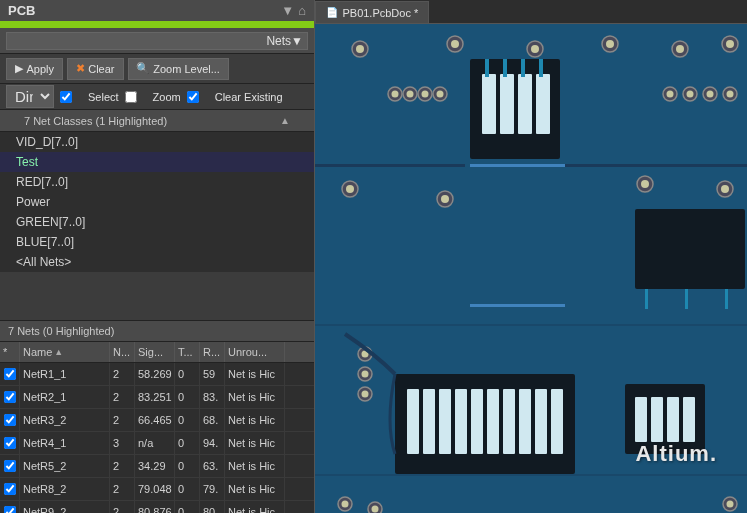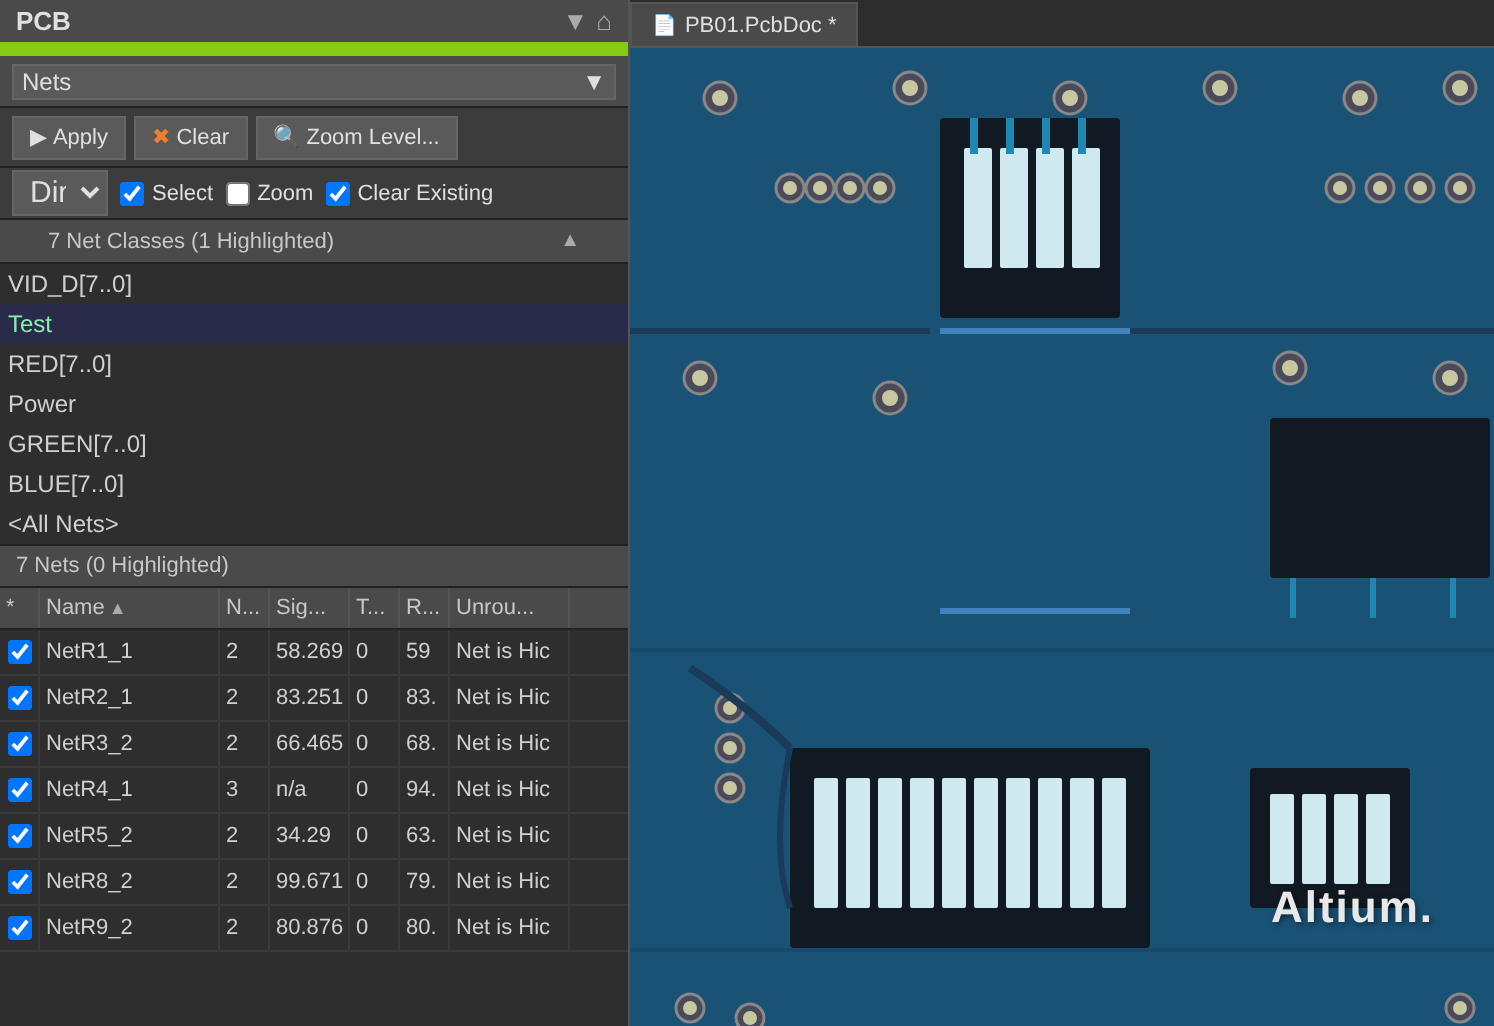--- a/index.html
+++ b/index.html
@@ -54,21 +54,21 @@
       flex: 1;
       background: #5a5a5a;
       color: #e0e0e0;
       border: 1px solid #666;
       padding: 1px 4px;
       font-size: 12px;
       appearance: none;
       cursor: pointer;
       display: flex;
       align-items: center;
-      justify-content: space-between;
+      justify-content: flex-end;
     }
 
     
     .toolbar-row {
       background: #3c3c3c;
       padding: 4px 6px;
       display: flex;
       align-items: center;
       gap: 4px;
       border-bottom: 1px solid #222;
@@ -103,21 +103,21 @@
       background: #5a5a5a;
       color: #e0e0e0;
       border: 1px solid #666;
       padding: 1px 4px;
       font-size: 15px;
       width: 48px;
     }
     .checkbox-item {
       display: flex;
       align-items: center;
-      gap: 4px;
+      gap: 16px;
       color: #e0e0e0;
       font-size: 11px;
     }
     input[type="checkbox"] {
       width: 12px;
       height: 12px;
       cursor: pointer;
     }
 
     
@@ -133,41 +133,42 @@
       height: 22px;
     }
     .section-arrow { color: #aaa; font-size: 10px; }
 
     
     .net-classes-list {
       background: #2e2e2e;
       flex: 0 0 auto;
     }
     .net-class-item {
-      padding: 2px 4px;
+      padding: 2px 16px;
       color: #d0d0d0;
       font-size: 12px;
       cursor: pointer;
       height: 20px;
       display: flex;
       align-items: center;
     }
     .net-class-item.selected { background: #2a2a4a; color: #86efac; }
 
     
     .nets-section-header {
       background: #4a4a4a;
       padding: 3px 8px;
       color: #c8c8c8;
       font-size: 11px;
       border-top: 1px solid #222;
       border-bottom: 1px solid #222;
       height: 22px;
       display: flex;
       align-items: center;
+      margin-top: 48px;
     }
 
     
     .nets-table {
       flex: 1;
       overflow-y: auto;
       background: #2e2e2e;
     }
     .table-header {
       display: grid;
@@ -424,21 +425,21 @@
           <div class="table-cell">0</div>
           <div class="table-cell">63.</div>
           <div class="table-cell">Net is Hic</div>
         </div>
         <div class="table-row">
           <div class="table-cell check-cell">
             <input type="checkbox" class="row-checkbox" checked="" style="">
           </div>
           <div class="table-cell">NetR8_2</div>
           <div class="table-cell">2</div>
-          <div class="table-cell">99.671</div>
+          <div class="table-cell">79.048</div>
           <div class="table-cell">0</div>
           <div class="table-cell">79.</div>
           <div class="table-cell">Net is Hic</div>
         </div>
         <div class="table-row">
           <div class="table-cell check-cell">
             <input type="checkbox" class="row-checkbox" checked="" style="">
           </div>
           <div class="table-cell">NetR9_2</div>
           <div class="table-cell">2</div>

